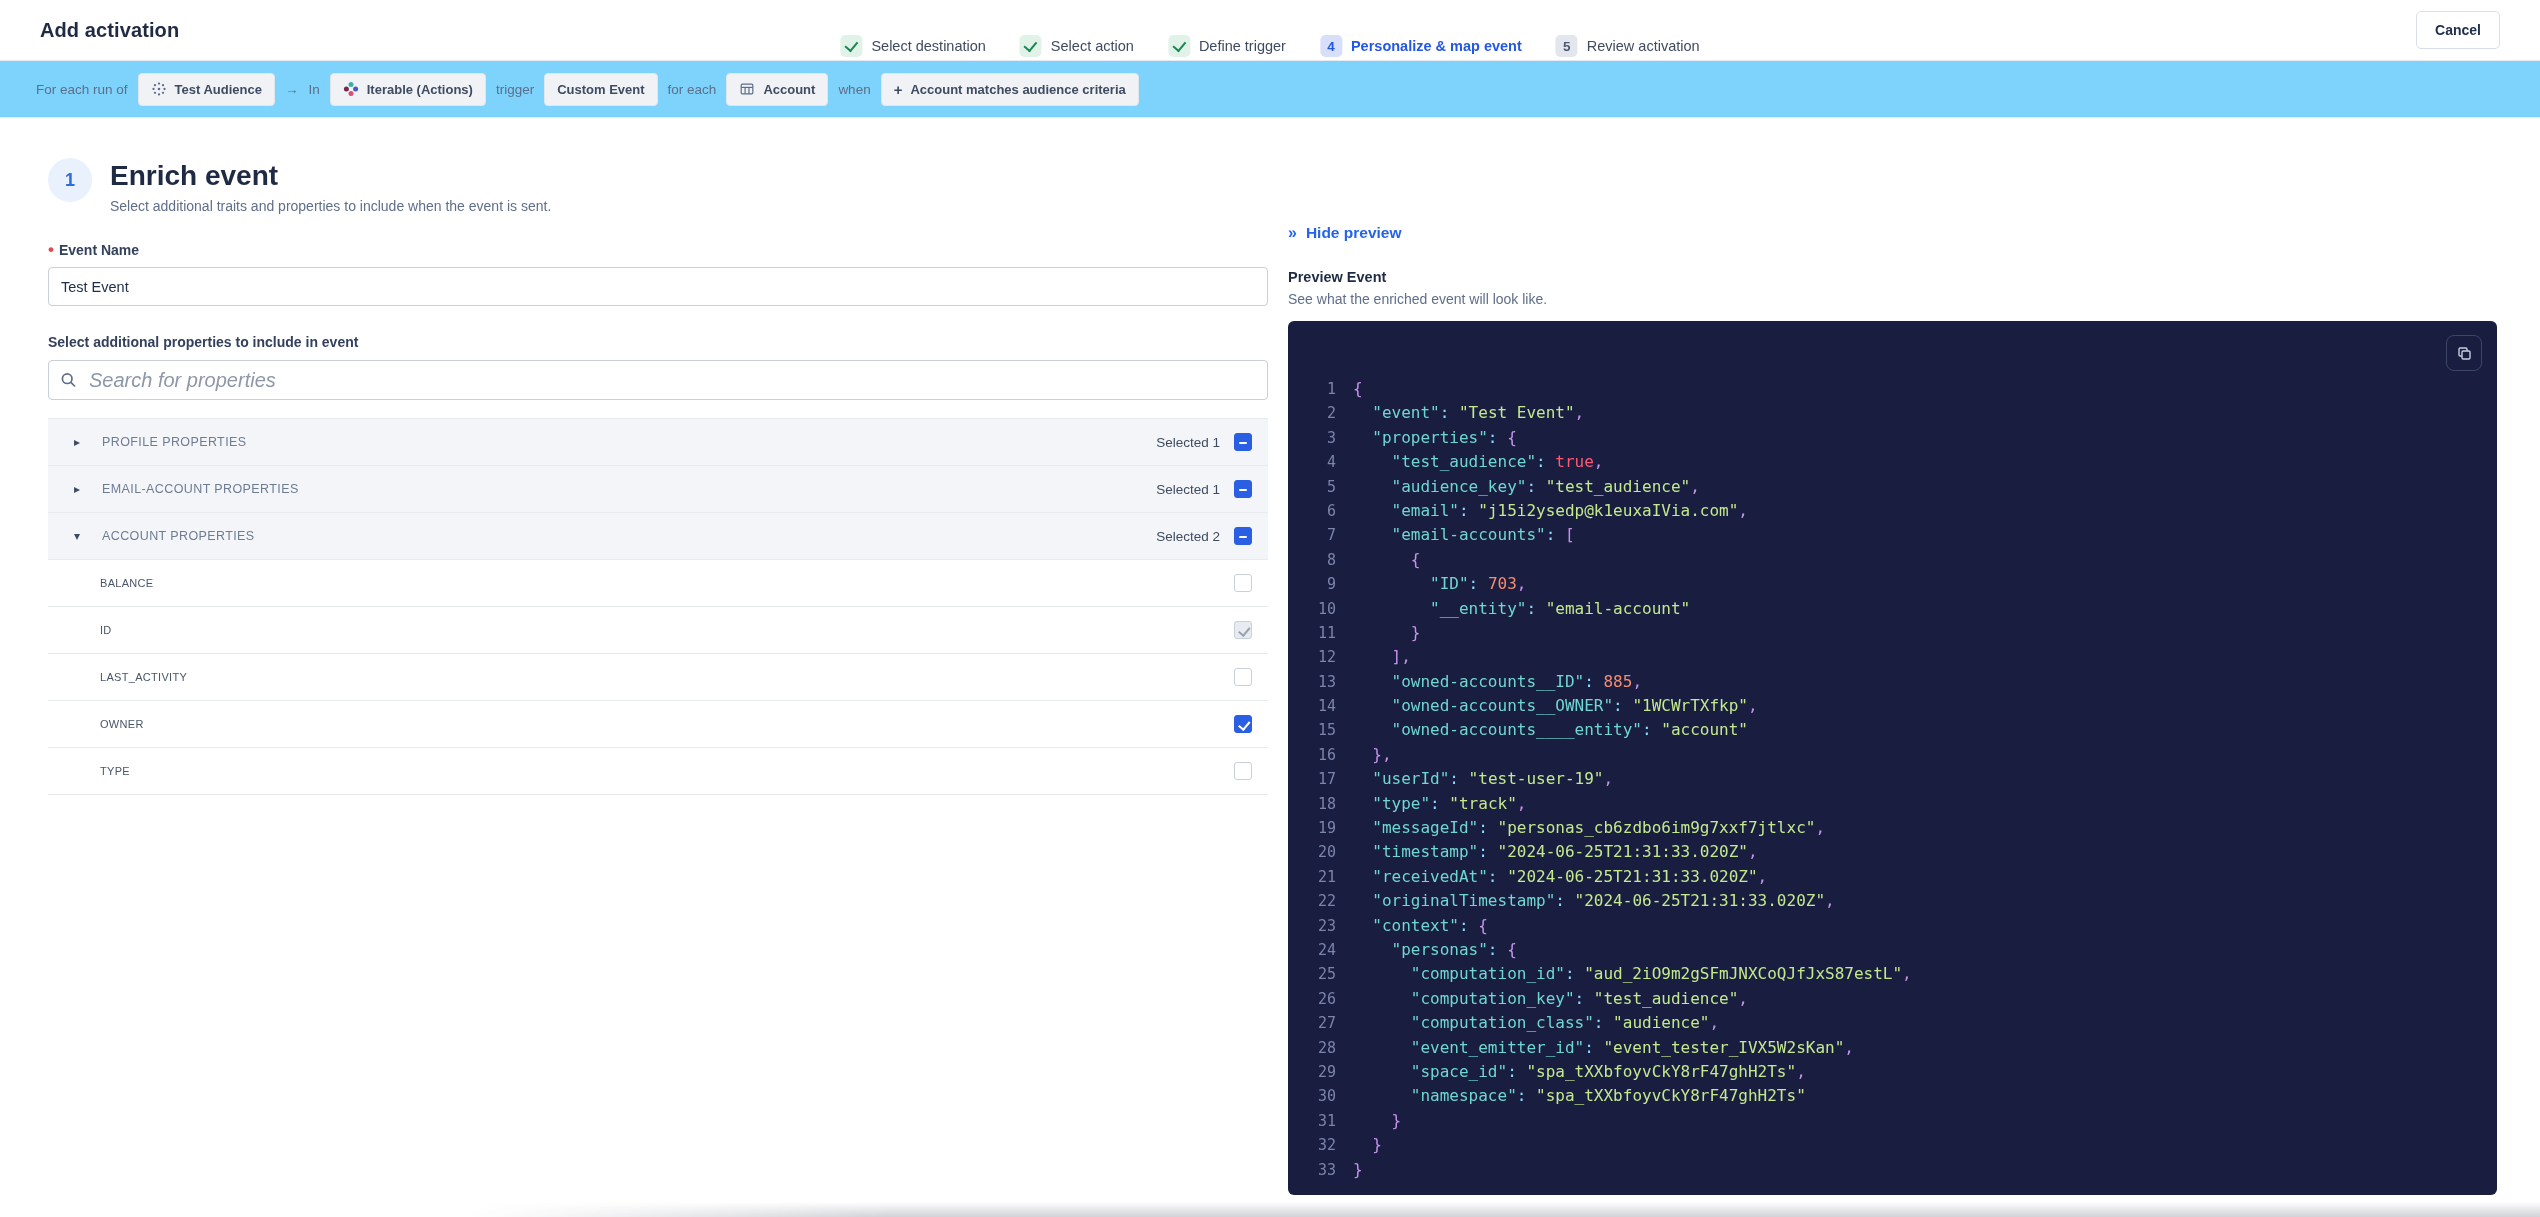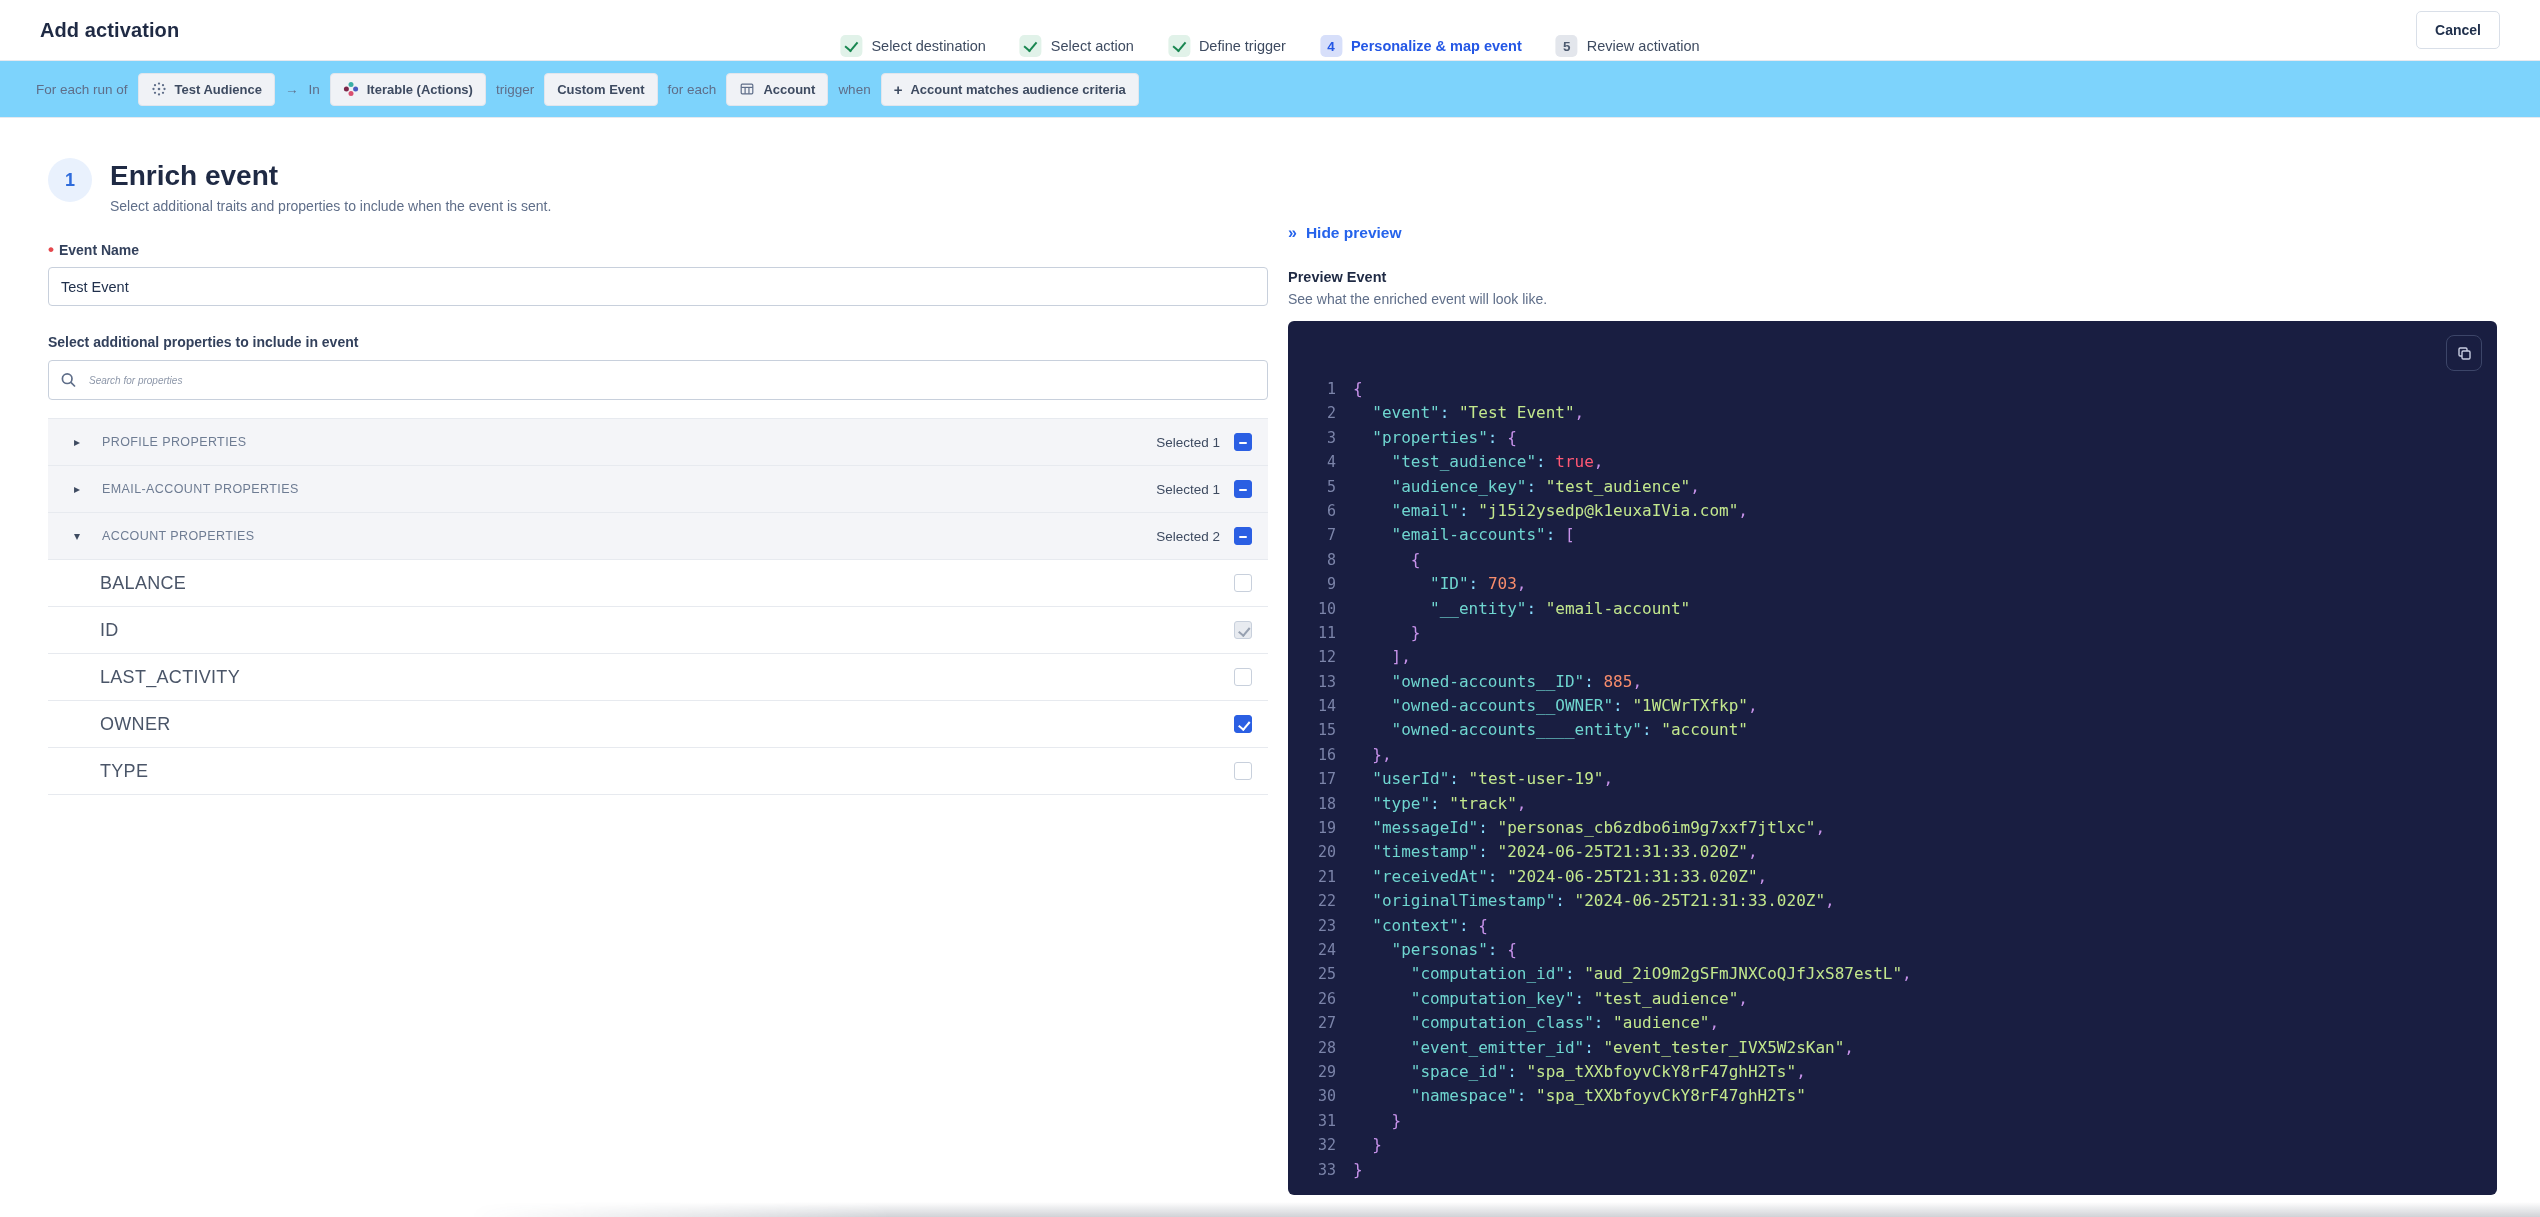--- a/index.html
+++ b/index.html
@@ -33,29 +33,29 @@
   .step-head{display:flex;gap:18px;}
   .step-circle{width:44px;height:44px;border-radius:50%;background:#E9F1FD;color:#2E6BDB;font-size:18px;font-weight:700;display:flex;align-items:center;justify-content:center;flex:0 0 auto;}
   .h1{font-size:28px;font-weight:700;color:#1F2A44;margin-top:2px;}
   .sub{font-size:14px;color:#5F6E89;margin-top:6px;}
   .field-label{margin-top:28px;font-size:14px;font-weight:600;color:#33415C;display:flex;align-items:center;}
   .req{color:#E5484D;font-size:17px;line-height:0;margin-right:5px;}
   .text-input{margin-top:9px;width:100%;height:39px;box-sizing:border-box;border:1px solid #C8D0DC;border-radius:4px;padding:0 12px;font-family:inherit;font-size:14.5px;color:#20304C;background:#fff;}
   .field-label2{margin-top:28px;font-size:14px;font-weight:700;color:#33415C;}
   .searchwrap{margin-top:10px;position:relative;}
   .searchwrap .sic{position:absolute;left:12px;top:50%;transform:translateY(-50%);display:flex;}
-  .search-input{width:100%;height:40px;box-sizing:border-box;border:1px solid #C8D0DC;border-radius:4px;padding:0 12px 0 40px;font-family:inherit;font-size:10px;color:#20304C;background:#fff;}
+  .search-input{width:100%;height:40px;box-sizing:border-box;border:1px solid #C8D0DC;border-radius:4px;padding:0 12px 0 40px;font-family:inherit;font-size:20px;color:#20304C;background:#fff;}
   .search-input::placeholder{font-style:italic;color:#8D97A9;}
   .accordion{margin-top:18px;border-top:1px solid #E7EAEF;}
   .acc-header{height:46px;display:flex;align-items:center;background:#F4F5F8;border-bottom:1px solid #E7EAEF;padding:0 16px 0 26px;cursor:pointer;}
   .acc-header .chev{font-size:12px;color:#3E4B61;width:16px;}
   .acc-header .gl{font-size:12.5px;color:#6E7C93;letter-spacing:.4px;margin-left:12px;}
   .acc-header .sel{margin-left:auto;font-size:13.5px;color:#3E4B61;margin-right:14px;}
   .prow{height:46px;display:flex;align-items:center;background:#fff;border-bottom:1px solid #E7EAEF;padding:0 16px 0 52px;cursor:pointer;}
-  .prow .pl{font-size:18px;color:#4A5568;letter-spacing:.3px;}
+  .prow .pl{font-size:11px;color:#4A5568;letter-spacing:.3px;}
   .prow .cb{margin-left:auto;}
   .cb{width:18px;height:18px;border-radius:3px;border:1px solid #C8D0DC;background:#fff;box-sizing:border-box;position:relative;flex:0 0 auto;cursor:pointer;}
   .cb.on{background:#2B5FE3;border-color:#2B5FE3;}
   .cb.on::after{content:"";position:absolute;left:5.5px;top:2.5px;width:4.5px;height:8.5px;border-right:2px solid #fff;border-bottom:2px solid #fff;transform:rotate(40deg);}
   .cb.dis{background:#E8EBF0;border-color:#C8D0DC;cursor:default;}
   .cb.dis::after{content:"";position:absolute;left:5.5px;top:2.5px;width:4.5px;height:8.5px;border-right:2px solid #97A1B1;border-bottom:2px solid #97A1B1;transform:rotate(40deg);}
   .cb.ind{background:#2B5FE3;border-color:#2B5FE3;}
   .cb.ind::after{content:"";position:absolute;left:4px;top:7.5px;width:8px;height:2.4px;background:#fff;border-radius:1px;}
   
   .hide-preview{display:flex;align-items:center;gap:9px;color:#2563EB;font-size:15.5px;font-weight:700;cursor:pointer;}

